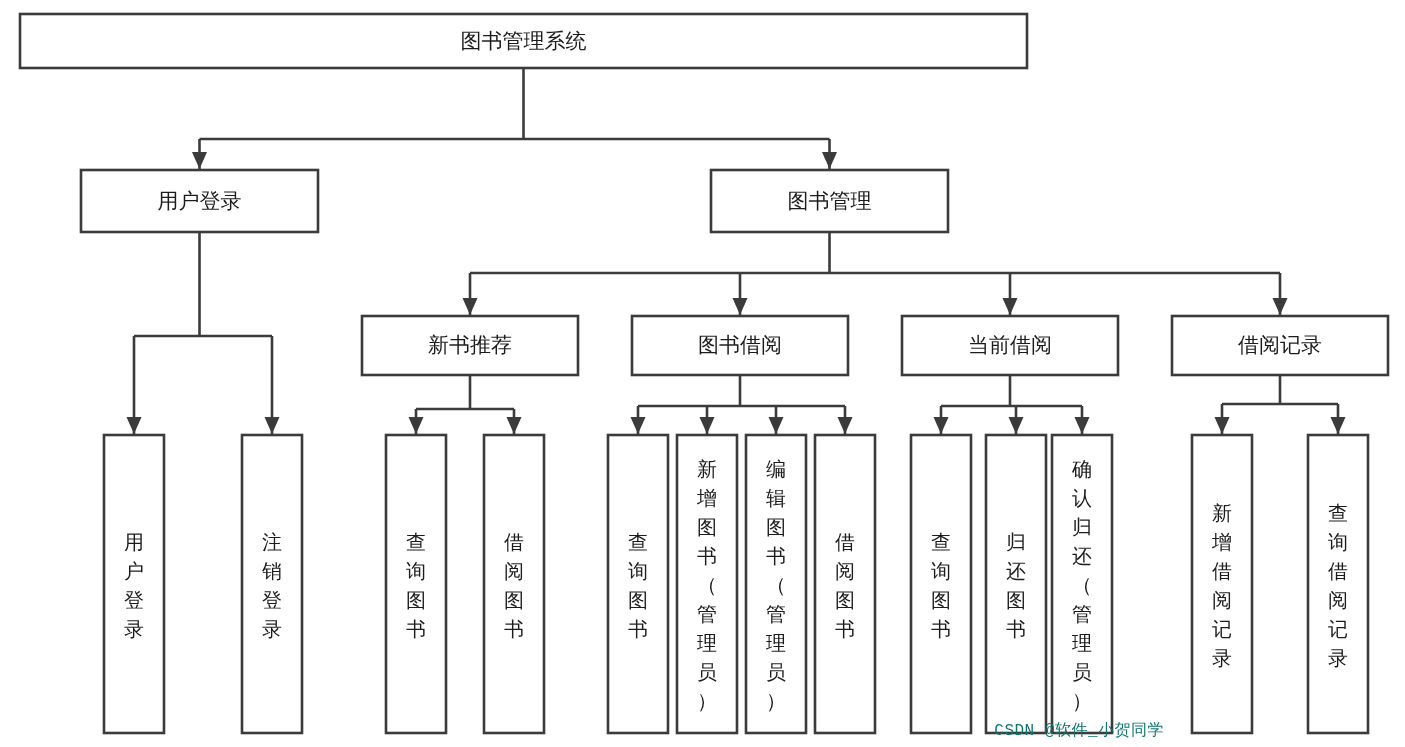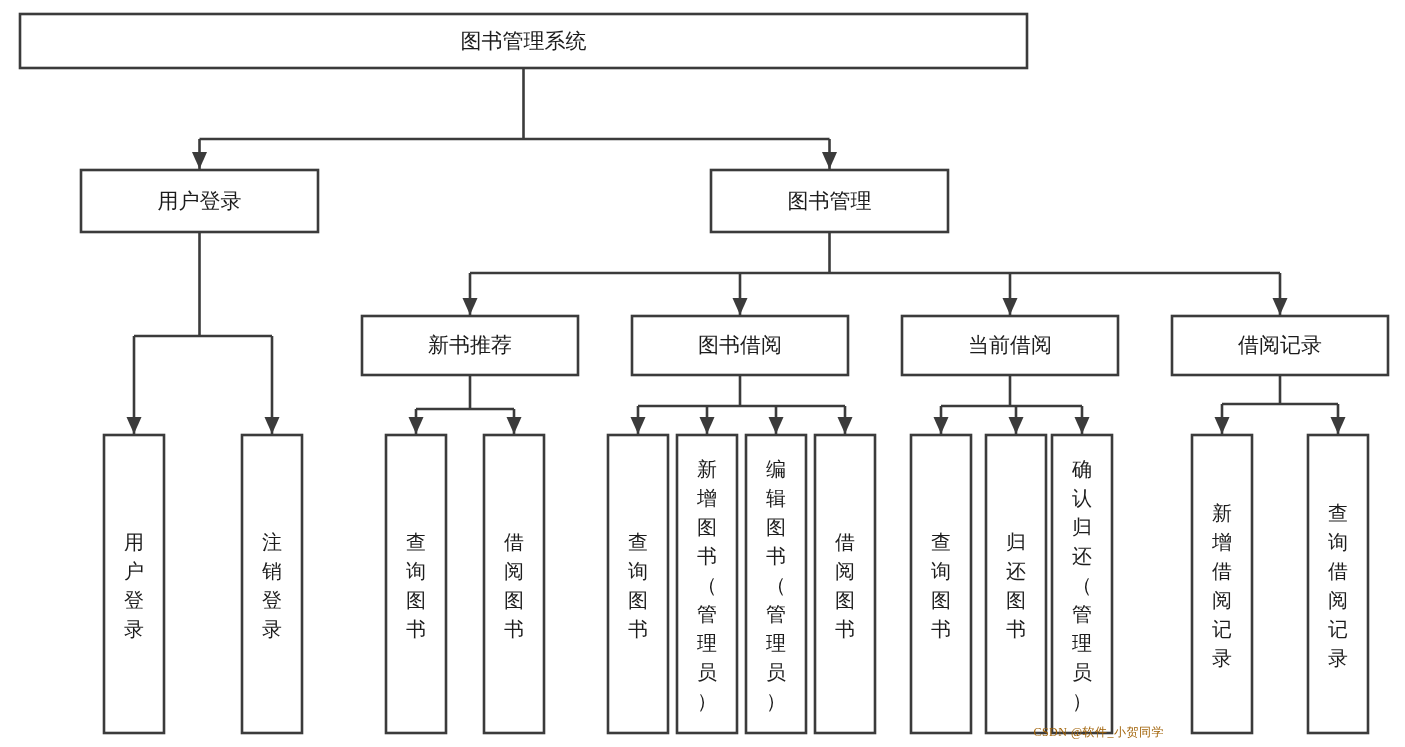--- a/index.html
+++ b/index.html
@@ -51,23 +51,23 @@
   .node-label-v {
     font-family: "Liberation Sans", "DejaVu Sans", sans-serif;
     font-size: 20px;
     fill: #1c1c1c;
     text-anchor: middle;
   }
   .watermark {
     position: absolute;
     right: 12px;
     bottom: 6px;
-    font-family: Liberation Serif, serif;
-    font-size: 12px;
-    color: #a16207;
+    font-family: Liberation Mono, monospace;
+    font-size: 16px;
+    color: #0f766e;
     letter-spacing: 0.5px;
     white-space: nowrap;
     pointer-events: none;
   }
 </style>
 </head>
 <body>
 
 <div id="diagram-root">
   <svg class="flow" viewBox="0 0 1405 747" xmlns="http://www.w3.org/2000/svg">

